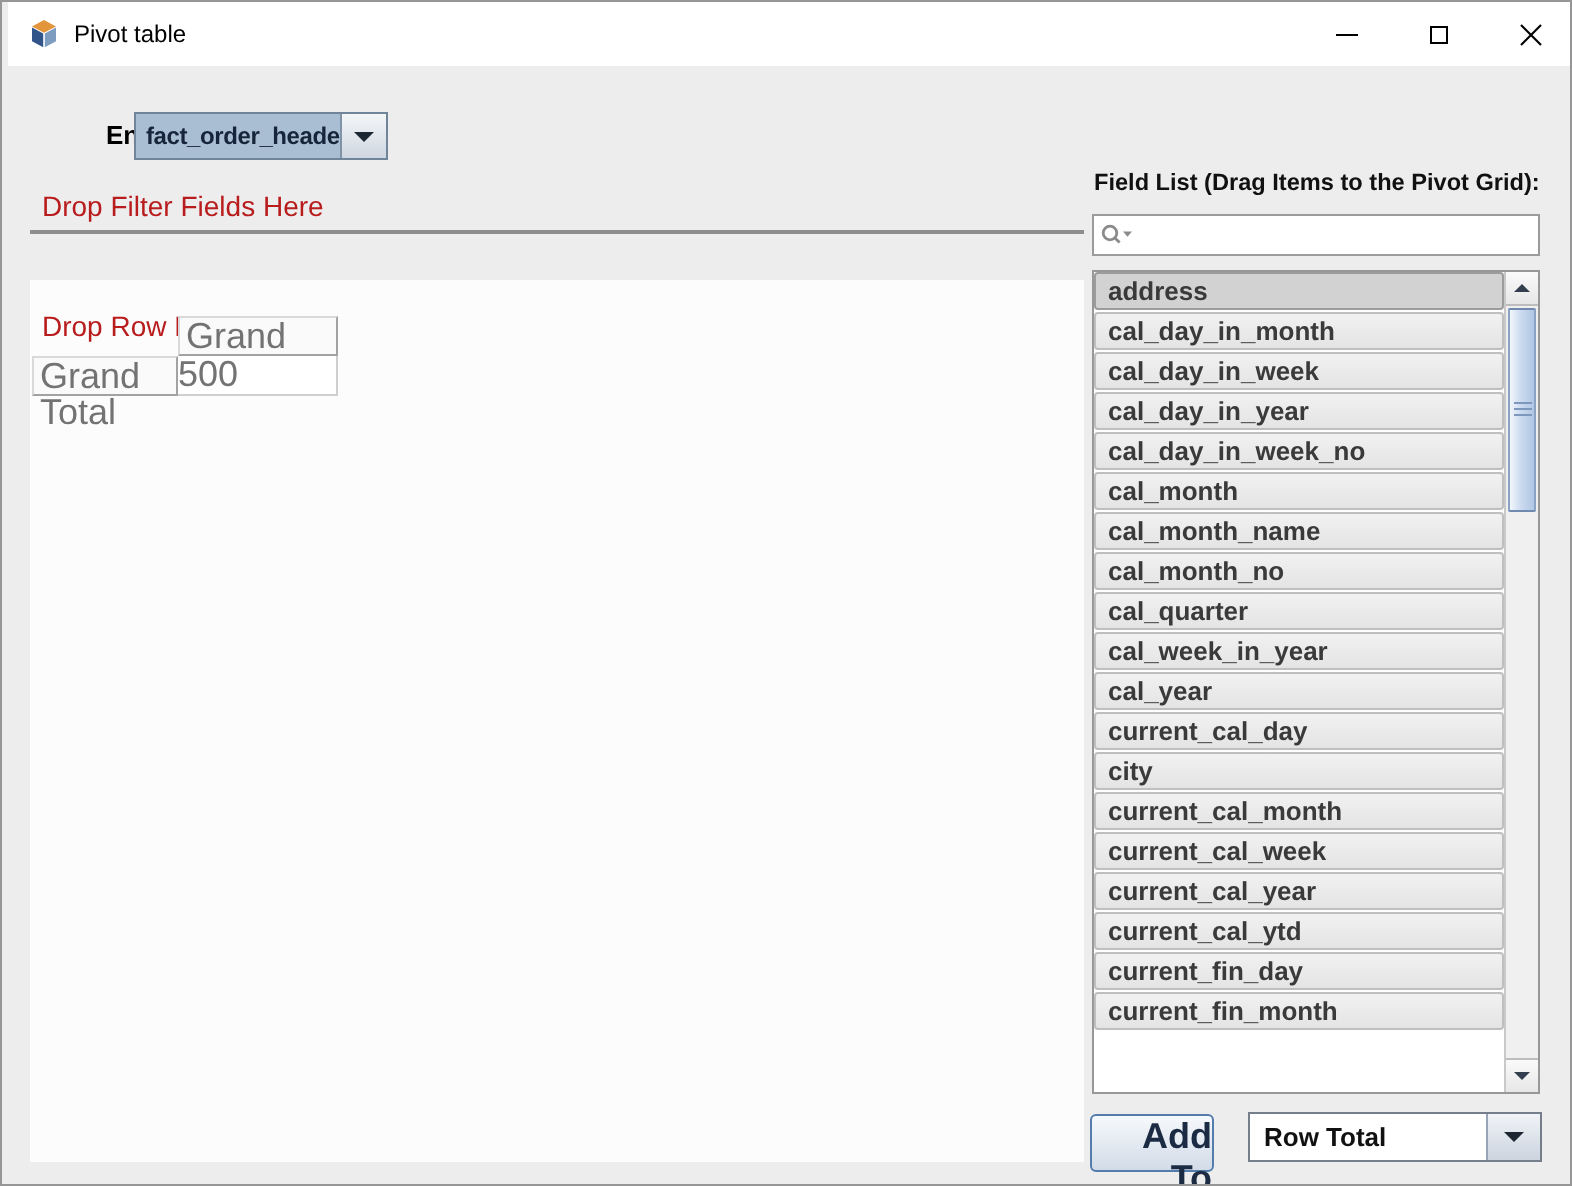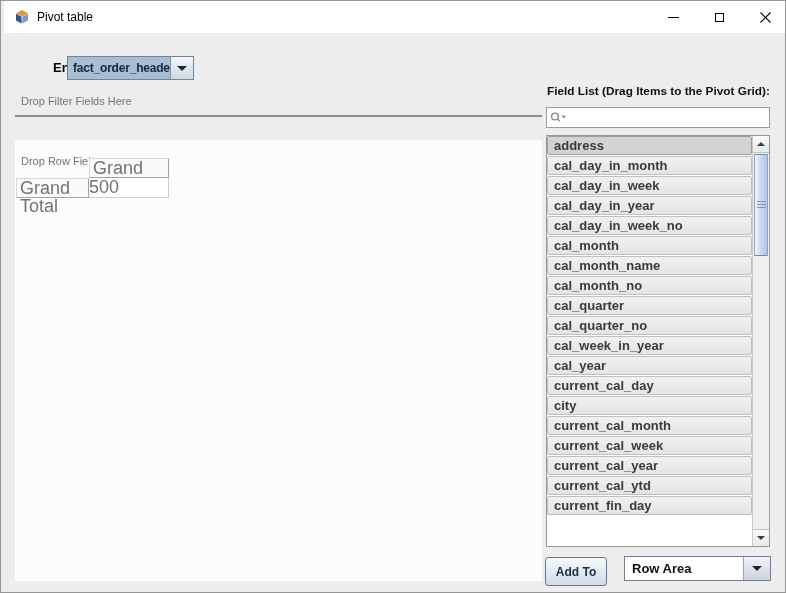--- a/index.html
+++ b/index.html
@@ -30,21 +30,21 @@
     font-size:12px; font-weight:bold; letter-spacing:-0.2px;
     line-height:22px; padding-left:5px; overflow:hidden; white-space:nowrap;
   }
   .combo-arrowbtn {
     flex:1; border-left:1px solid #8193a6;
     background:linear-gradient(#f4f6f8, #cfd7e1);
     display:flex; align-items:center; justify-content:center;
   }
   .tri-down { width:0; height:0; border-left:5px solid transparent; border-right:5px solid transparent; border-top:5px solid #1d2733; }
   
-  .hint { position:absolute; font-size:11px; color:#737373; white-space:nowrap; }
+  .hint { position:absolute; font-size:14px; color:#b91c1c; white-space:nowrap; }
   .filter-hint { left:20px; top:94px; }
   .separator { position:absolute; left:14px; top:114px; width:527px; height:2px; background:#8d8d8d; }
   .data-hint { left:20px; top:125px; }
   .column-hint { left:155px; top:125px; }
   
   .pivot-canvas { position:absolute; left:14px; top:139px; width:527px; height:441px; background:#fcfcfc; }
   .row-hint { left:6px; top:15px; width:69px; overflow:hidden; }
   .cell { position:absolute; font-size:18px; color:#737373; line-height:18px; }
   .hdr-cell {
     background:#fafafa; border:1px solid; border-color:#d9d9d9 #a2a2a2 #a2a2a2 #d9d9d9;
@@ -103,21 +103,21 @@
     border-radius:1px; display:flex; align-items:center; justify-content:center;
   }
   .ridges {
     width:9px; height:8px;
     background-image:repeating-linear-gradient(to bottom, #7e97bd 0 1px, transparent 1px 3px);
   }
   
   .addto {
     position:absolute; left:544px; top:556px; width:62px; height:29px;
     background:linear-gradient(#f6f9fc, #d2dbe7); border:1px solid #537dad; border-radius:3px;
-    font-family:"Liberation Sans", sans-serif; font-size:12px; font-weight:bold; color:#1c2b44;
+    font-family:"Liberation Sans", sans-serif; font-size:18px; font-weight:bold; color:#1c2b44;text-align:right;
   }
   .area-combo {
     position:absolute; left:623px; top:555px; width:147px; height:25px;
     border:1px solid #757f8c; background:#fff; display:flex;
   }
   .area-value {
     flex:1; font-size:13px; font-weight:bold; color:#111; line-height:23px;
     padding-left:7px; overflow:hidden; white-space:nowrap;
   }
   .area-arrow {
@@ -192,45 +192,45 @@
 
     <div class="item selected"><span>address</span></div>
         <div class="item"><span>cal_day_in_month</span></div>
         <div class="item"><span>cal_day_in_week</span></div>
         <div class="item"><span>cal_day_in_year</span></div>
         <div class="item"><span>cal_day_in_week_no</span></div>
         <div class="item"><span>cal_month</span></div>
         <div class="item"><span>cal_month_name</span></div>
         <div class="item"><span>cal_month_no</span></div>
         <div class="item"><span>cal_quarter</span></div>
-        <div class="item"><span>cal_quarter_no</span></div>
         <div class="item"><span>cal_week_in_year</span></div>
         <div class="item"><span>cal_year</span></div>
         <div class="item"><span>current_cal_day</span></div>
         <div class="item"><span>city</span></div>
         <div class="item"><span>current_cal_month</span></div>
         <div class="item"><span>current_cal_week</span></div>
         <div class="item"><span>current_cal_year</span></div>
         <div class="item"><span>current_cal_ytd</span></div>
         <div class="item"><span>current_fin_day</span></div>
+        <div class="item"><span>current_fin_month</span></div>
       </div>
     <div class="scrollbar">
       <div class="sb-btn sb-up">
         <span class="sb-tri-up"></span>
       </div>
       <div class="sb-thumb">
         <span class="ridges"></span>
       </div>
       <div class="sb-btn sb-down">
         <span class="sb-tri-down"></span>
       </div>
     </div>
   </div>
 
   <button class="addto">Add To</button>
   <div class="area-combo">
-    <div class="area-value">Row Area</div>
+    <div class="area-value">Row Total</div>
     <div class="area-arrow">
       <span class="tri-down"></span>
     </div>
   </div>
 
 </div>
 
 </body></html>

